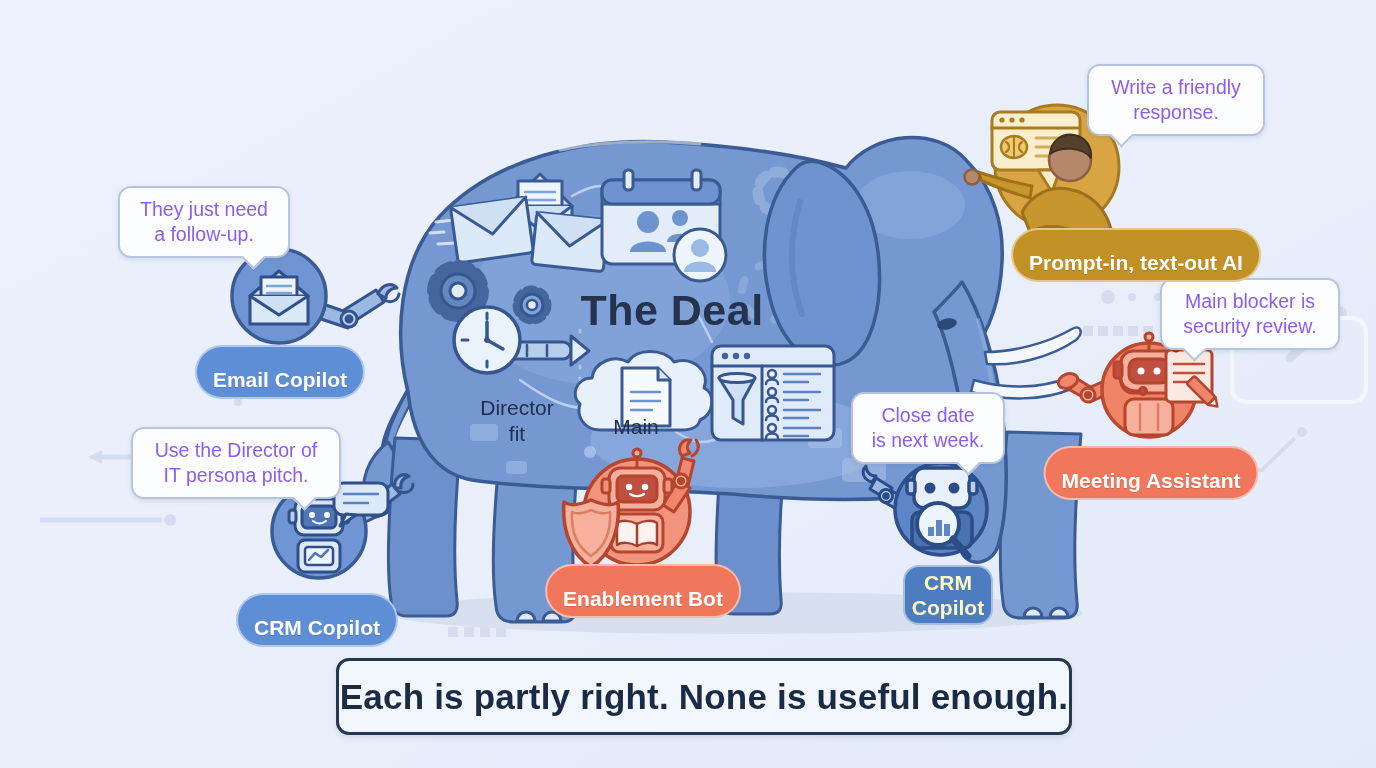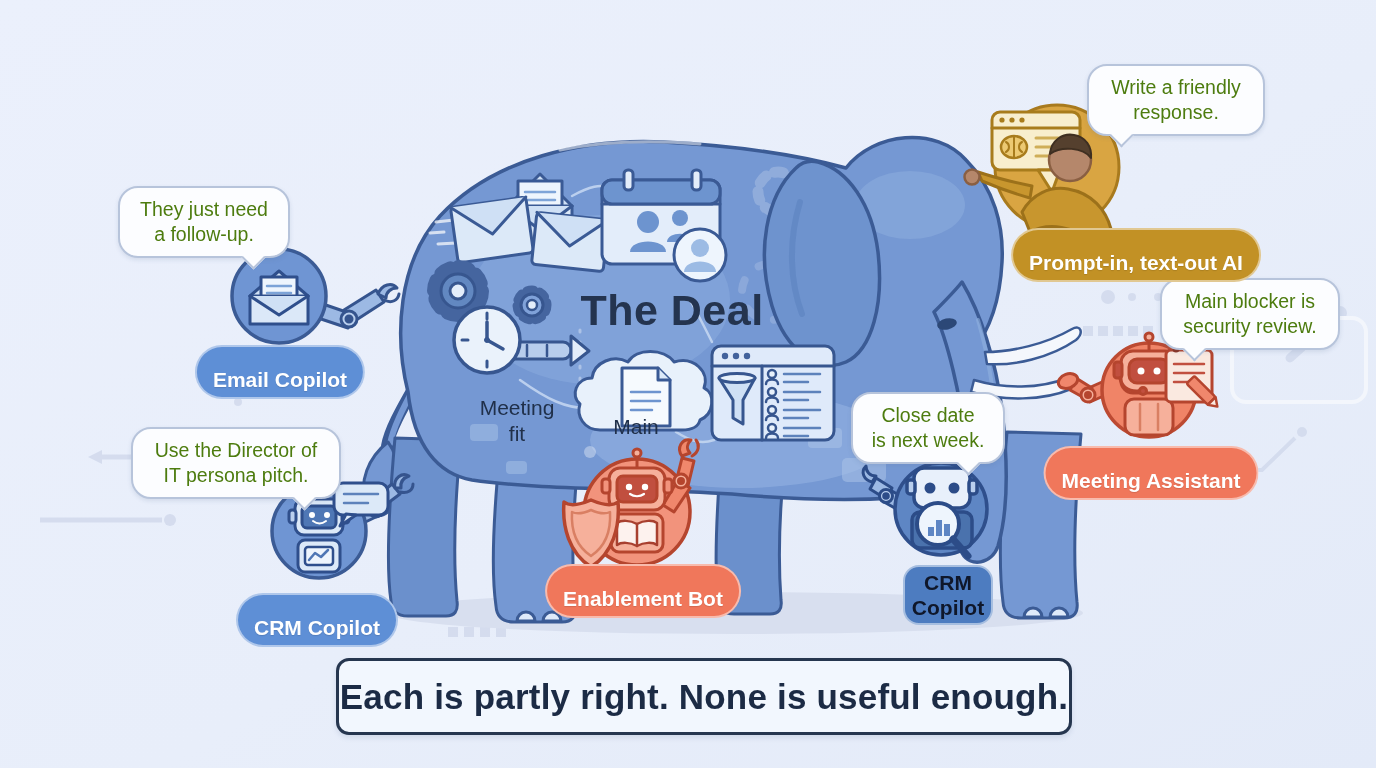--- a/index.html
+++ b/index.html
@@ -4,43 +4,43 @@
 <style>
   html,body{margin:0;padding:0;}
   .stage{
     position:relative;width:1376px;height:768px;overflow:hidden;
     background:linear-gradient(150deg,#ebf0fc 0%,#e8eefa 55%,#e3eaf8 100%);
     font-family:"Liberation Sans",sans-serif;
   }
   .stage svg{position:absolute;inset:0;}
   .overlay{position:absolute;inset:0;}
   .bubble{
-    position:absolute;background:#fcfdff;border:2px solid #b7c4db;border-radius:20px;
-    color:#4d7c0f;font-size:19.5px;font-weight:500;line-height:1.28;text-align:center;
+    position:absolute;background:#fcfdff;border:2px solid #b7c4db;border-radius:13px;
+    color:#8b5cf6;font-size:19.5px;font-weight:500;line-height:1.28;text-align:center;
     padding:9px 14px;white-space:pre-line;box-shadow:0 2px 4px rgba(90,110,150,.16);
   }
   .bubble::after{
     content:"";position:absolute;width:15px;height:15px;background:#fcfdff;
     border-right:2px solid #b7c4db;border-bottom:2px solid #b7c4db;
     transform:rotate(45deg);bottom:-10px;
   }
   .tail-right::after{right:26px;}
   .tail-left::after{left:24px;}
   .pill{
     position:absolute;transform:translateX(-50%);border-radius:999px;
     color:#fff;font-weight:bold;font-size:21px;padding:21px 16px 5px;
     border:2px solid rgba(255,255,255,.5);white-space:nowrap;
     text-shadow:0 1px 1px rgba(0,0,0,.12);
   }
   .pill-blue{background:#5e8fd6;}
   .pill-coral{background:#f0775b;}
   .pill-gold{background:#c29125;}
   .label-block{
     position:absolute;background:#4d7cc0;border:2px solid rgba(255,255,255,.5);
-    border-radius:16px;color:#0f172a;font-weight:bold;font-size:21px;line-height:1.2;
+    border-radius:16px;color:#fef9c3;font-weight:bold;font-size:21px;line-height:1.2;
     text-align:center;white-space:pre-line;display:flex;align-items:center;justify-content:center;
   }
   .deal-title{
     position:absolute;transform:translateX(-50%);color:#24344f;
     font-size:43px;font-weight:bold;letter-spacing:.5px;
   }
   .body-text{
     position:absolute;transform:translateX(-50%);color:#20304a;
     font-size:21px;line-height:1.22;text-align:center;white-space:pre-line;
   }
@@ -467,21 +467,21 @@
       <circle cx="972" cy="177" r="7.5" fill="#b5876b" stroke="#8a5f42" stroke-width="2.5"></circle>
       <circle cx="1070" cy="160" r="21" fill="#b5876b" stroke="#8a5f42" stroke-width="2.5"></circle>
       <path d="M1050,154 C1051,140 1063,133 1074,135 C1086,137 1092,147 1091,158 C1083,147 1061,146 1050,154 Z" fill="#55402e" stroke="#3f2f21" stroke-width="2"></path>
     </g>
   </g>
 </svg>
 
 <div class="overlay">
 
   <div class="deal-title" style="left:672px;top:286px;">The Deal</div>
-  <div class="body-text" style="left:517px;top:395px;">Meeting
+  <div class="body-text" style="left:517px;top:395px;">Director
 fit</div>
   <div class="body-text" style="left:636px;top:414px;">Main</div>
 
   <div class="bubble tail-right" style="left:118px;top:186px;width:140px;">They just need
 a follow-up.</div>
   <div class="bubble tail-right" style="left:131px;top:427px;width:178px;">Use the Director of
 IT persona pitch.</div>
   <div class="bubble tail-right" style="left:851px;top:392px;width:122px;">Close date
 is next week.</div>
   <div class="bubble tail-left" style="left:1160px;top:278px;width:148px;">Main blocker is

